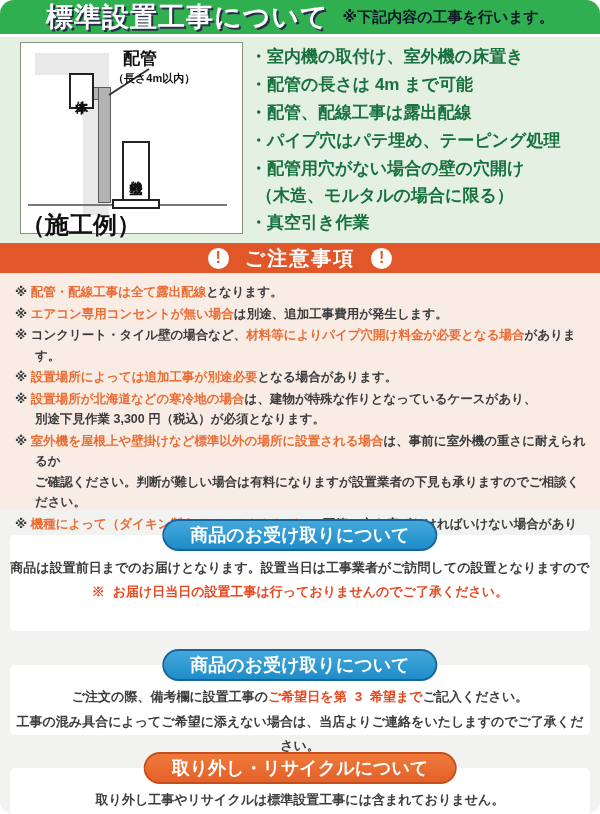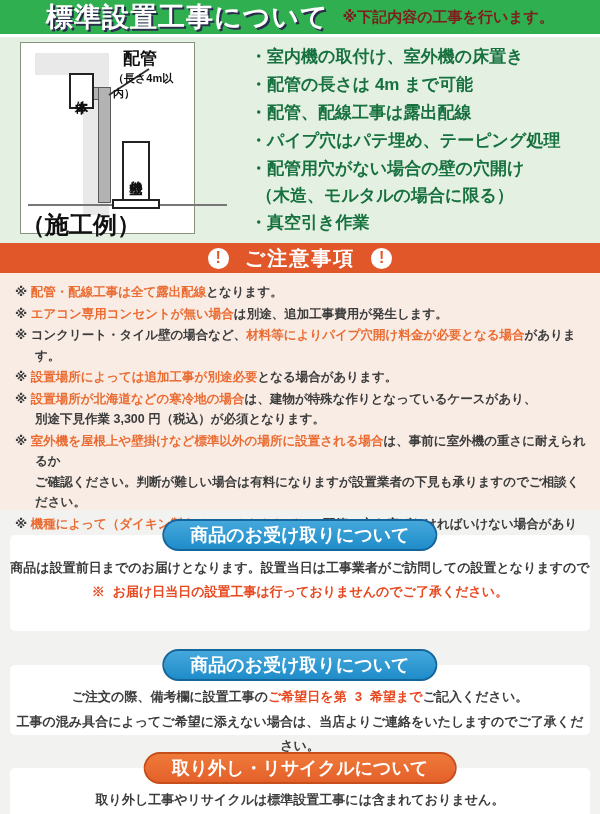--- a/index.html
+++ b/index.html
@@ -3,32 +3,32 @@
 <meta charset="utf-8">
 <style>
   :root{
     --green:#2faf4f; --lightgreen:#e4f0e2; --darkgreen:#17713f;
     --banner:#e1572a; --pink:#f9ece5; --hl:#ea6c32; --red:#e8481f;
     --blue:#1f8cc9; --blue-dark:#14659c; --orange:#e4602a; --orange-dark:#c64e1a;
     --ink:#3c3c3c; --graybg:#f2f2f1;
   }
   *{margin:0;padding:0;box-sizing:border-box;}
   body{font-family:"Liberation Sans","DejaVu Sans",sans-serif;background:#fff;}
-  .page{width:600px;height:814px;overflow:hidden;background:var(--graybg);font-weight:bold;}
+  .page{width:600px;height:814px;overflow:hidden;background:var(--graybg);font-weight:bold;border-radius:14px;}
 
   
   .header{height:37px;background:var(--green);border-bottom:3px solid #fff;
     display:flex;align-items:center;justify-content:center;gap:14px;}
   .header-title{color:#fff;font-size:27px;letter-spacing:1px;
     text-shadow:2px 2px 0 #2b2b4e;}
-  .header-sub{color:#7f1d1d;font-size:15px;}
+  .header-sub{color:#0f172a;font-size:15px;}
 
   
   .intro{height:206px;background:var(--lightgreen);position:relative;}
-  .diagram{position:absolute;left:20px;top:5px;width:175px;height:192px;
+  .diagram{position:absolute;left:20px;top:5px;width:223px;height:192px;
     background:#fff;border:1px solid #87937f;}
   .wall{position:absolute;background:#e9e9e9;}
   .wall-h{left:14px;top:10px;width:72px;height:22px;}
   .wall-v{left:62px;top:10px;width:26px;height:162px;}
   .pipe{position:absolute;background:#b3b3b3;border:1px solid #5a5a5a;}
   .pipe-h{left:52px;top:44px;width:38px;height:13px;}
   .pipe-v{left:77px;top:44px;width:13px;height:116px;}
   .unit-box{position:absolute;background:#fff;border:2px solid #222;color:#111;
     display:flex;align-items:center;justify-content:center;
     writing-mode:vertical-rl;text-orientation:upright;font-size:13px;line-height:1;}

